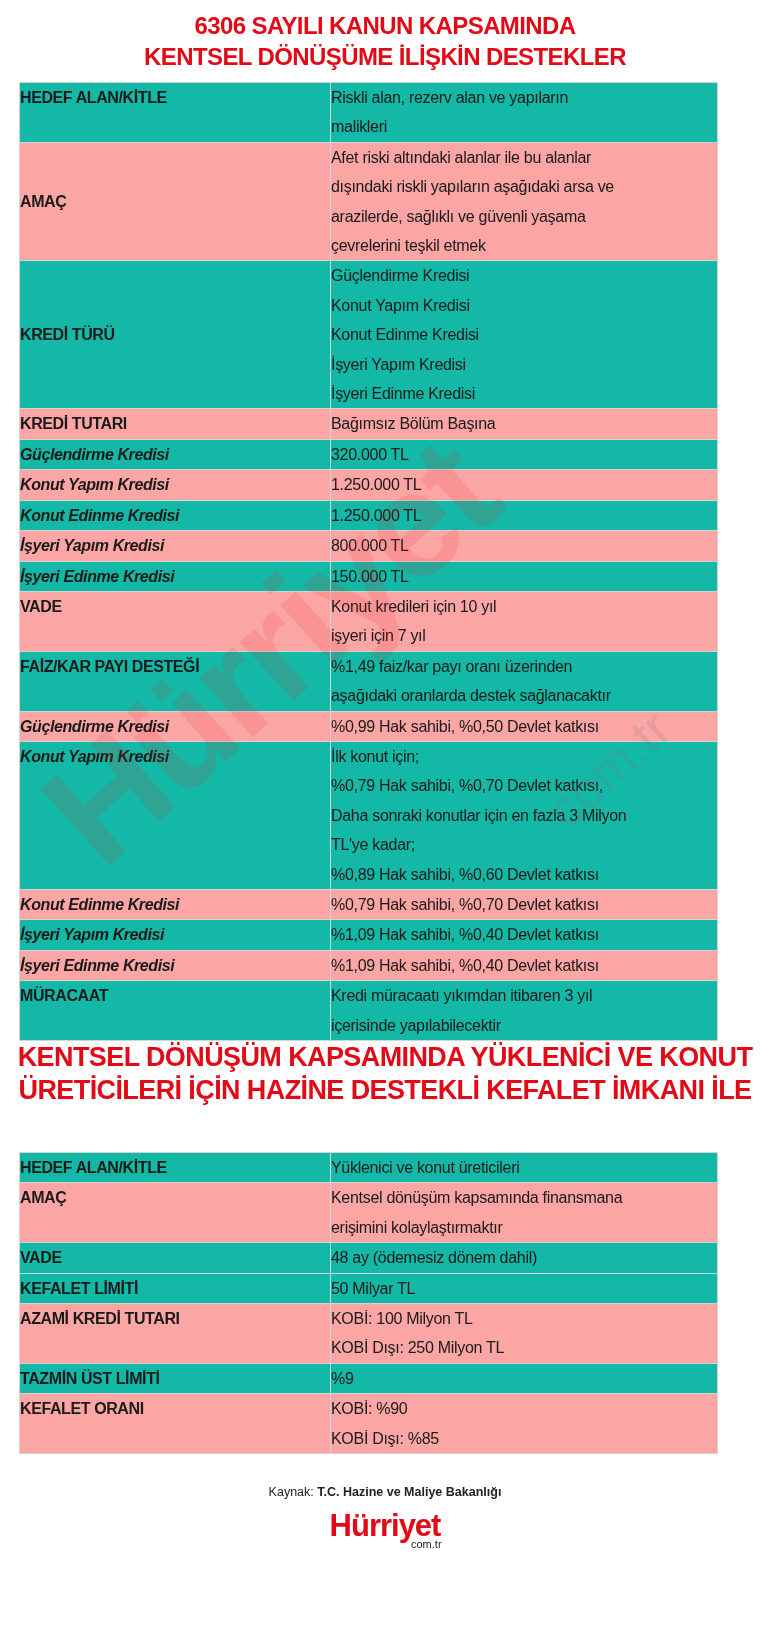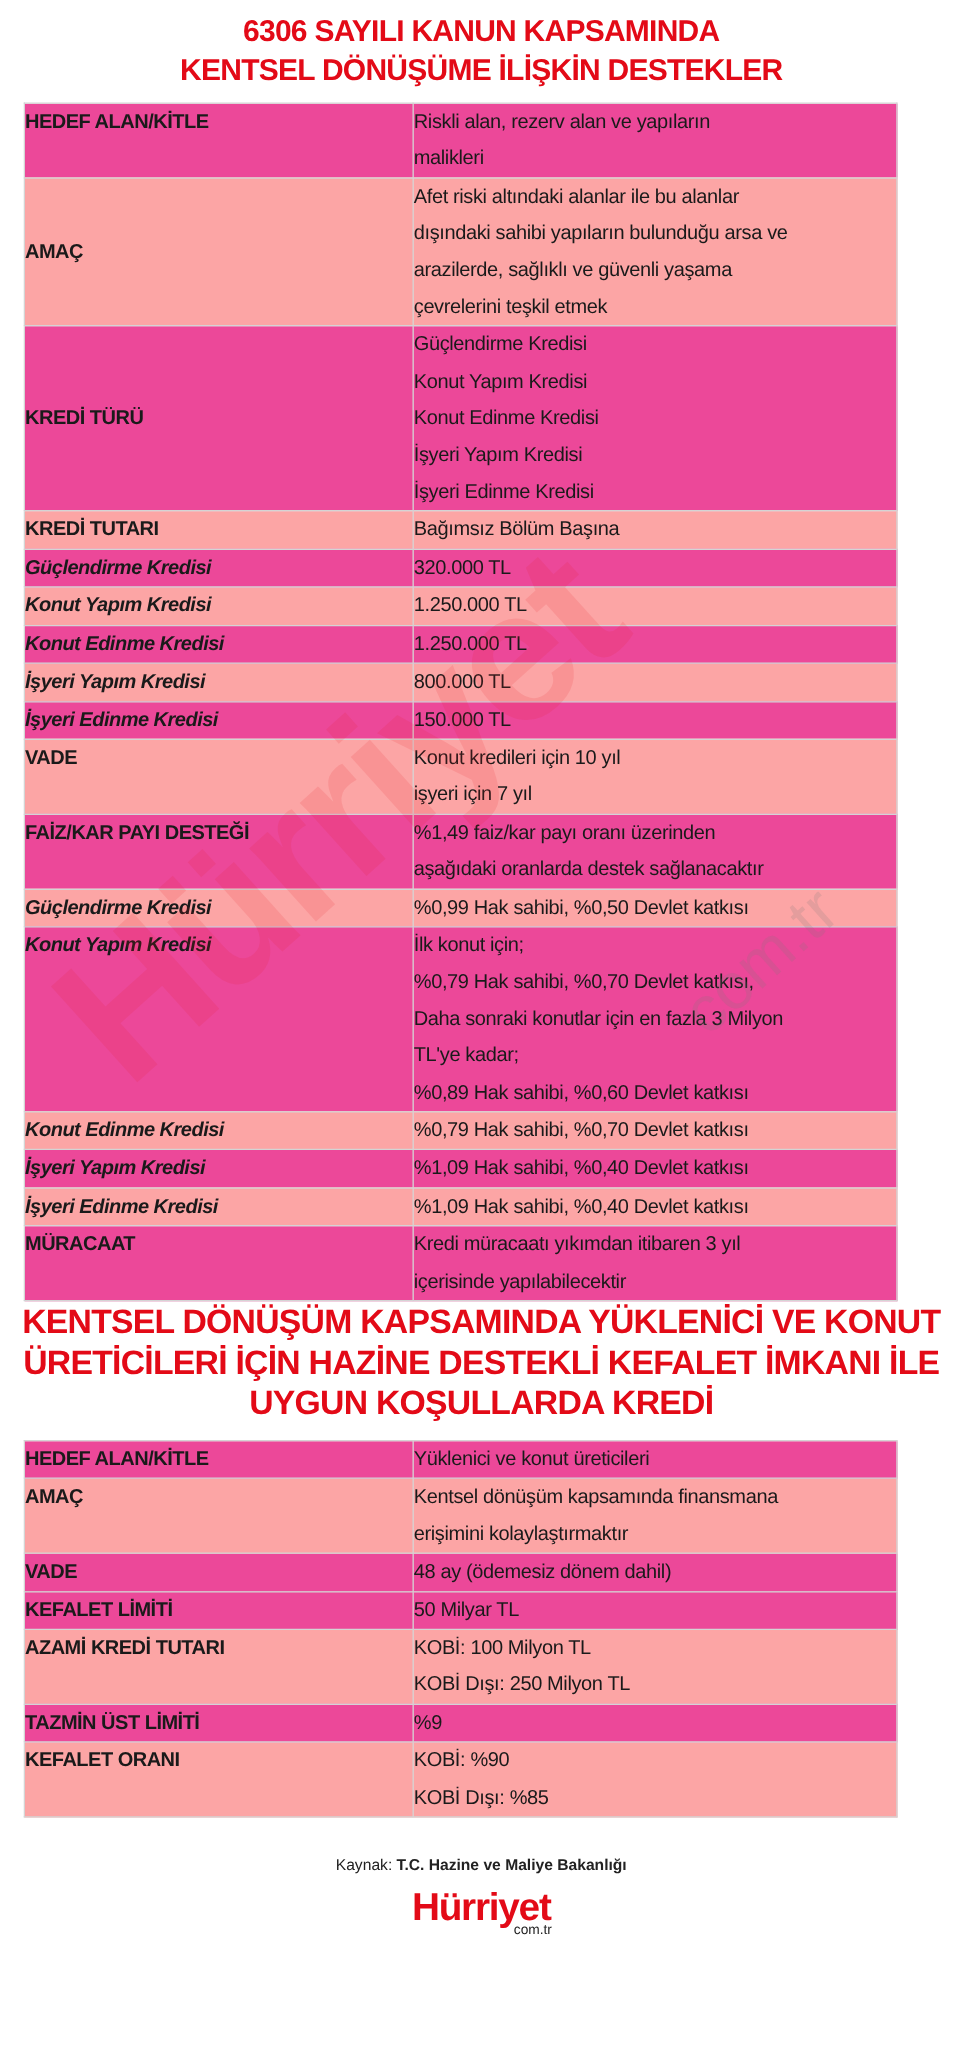--- a/index.html
+++ b/index.html
@@ -21,21 +21,21 @@
   table.grid td {
     border: 1.5px solid #d4d4d4; vertical-align: top;
     line-height: 29.4px; padding: 0;
   }
   table.grid col.c1 { width: 311px; }
   table.grid col.c2 { width: 387px; }
   td.lab { padding-left: 36px; font-weight: bold; letter-spacing: -0.4px; }
   td.lab.mid { vertical-align: middle; }
   td.sub { padding-left: 107px; font-style: italic; font-weight: bold; letter-spacing: -0.4px; }
   td.val { padding-left: 27px; letter-spacing: -0.3px; }
-  tr.g td { background: #ec4899; }
+  tr.g td { background: #14b8a6; }
   tr.w td { background: #fca5a5; }
   td.val span { display: block; white-space: nowrap; }
 
   .watermark {
     position: absolute; left: 10px; top: 580px; width: 760px; height: 500px;
     pointer-events: none; z-index: 5;
   }
   .wm-main {
     position: absolute; left: 0px; top: 190px; transform: rotate(-42deg);
     transform-origin: left top; font-size: 150px; font-weight: bold;
@@ -82,21 +82,21 @@
         <td class="lab">HEDEF ALAN/KİTLE</td>
         <td class="val">
           <span>Riskli alan, rezerv alan ve  yapıların</span>
           <span>malikleri</span>
         </td>
       </tr>
       <tr class="w">
         <td class="lab mid">AMAÇ</td>
         <td class="val">
           <span>Afet riski altındaki alanlar ile bu alanlar</span>
-          <span>dışındaki sahibi yapıların bulunduğu arsa ve</span>
+          <span>dışındaki riskli yapıların aşağıdaki arsa ve</span>
           <span>arazilerde, sağlıklı ve güvenli yaşama</span>
           <span>çevrelerini teşkil etmek</span>
         </td>
       </tr>
       <tr class="g">
         <td class="lab mid">KREDİ TÜRÜ</td>
         <td class="val">
           <span>Güçlendirme Kredisi</span>
           <span>Konut Yapım Kredisi</span>
           <span>Konut Edinme Kredisi</span>
@@ -194,21 +194,20 @@
           <span>Kredi müracaatı yıkımdan itibaren 3 yıl</span>
           <span>içerisinde yapılabilecektir</span>
         </td>
       </tr>
     </tbody>
 </table>
 
 <div class="title title2">
   <div>KENTSEL DÖNÜŞÜM KAPSAMINDA YÜKLENİCİ VE KONUT</div>
   <div>ÜRETİCİLERİ İÇİN HAZİNE DESTEKLİ KEFALET İMKANI İLE</div>
-  <div>UYGUN KOŞULLARDA KREDİ</div>
 </div>
 
 <table class="grid" id="table2" style="top:1152px;">
   <colgroup>
       <col class="c1">
       <col class="c2">
     </colgroup>
   <tbody id="t2body">
       <tr class="g">
         <td class="lab">HEDEF ALAN/KİTLE</td>

